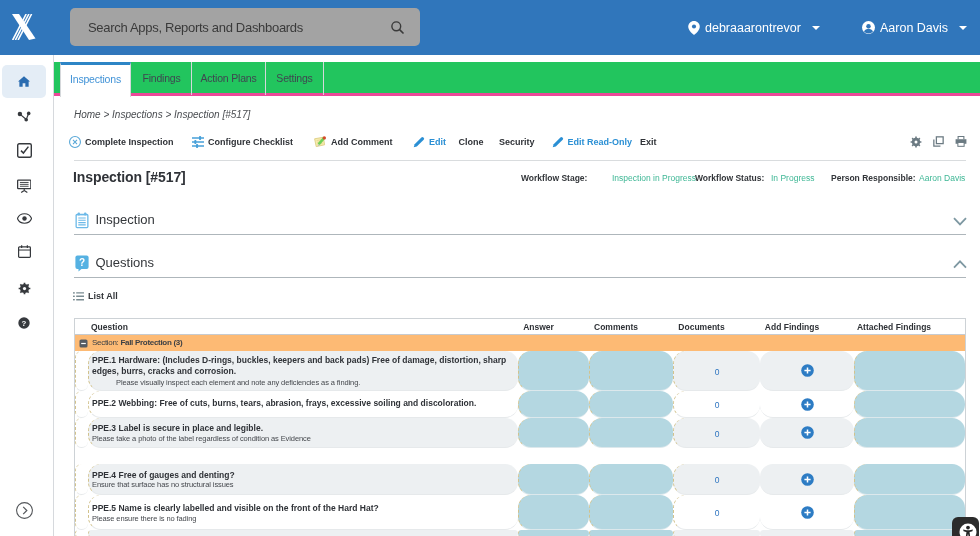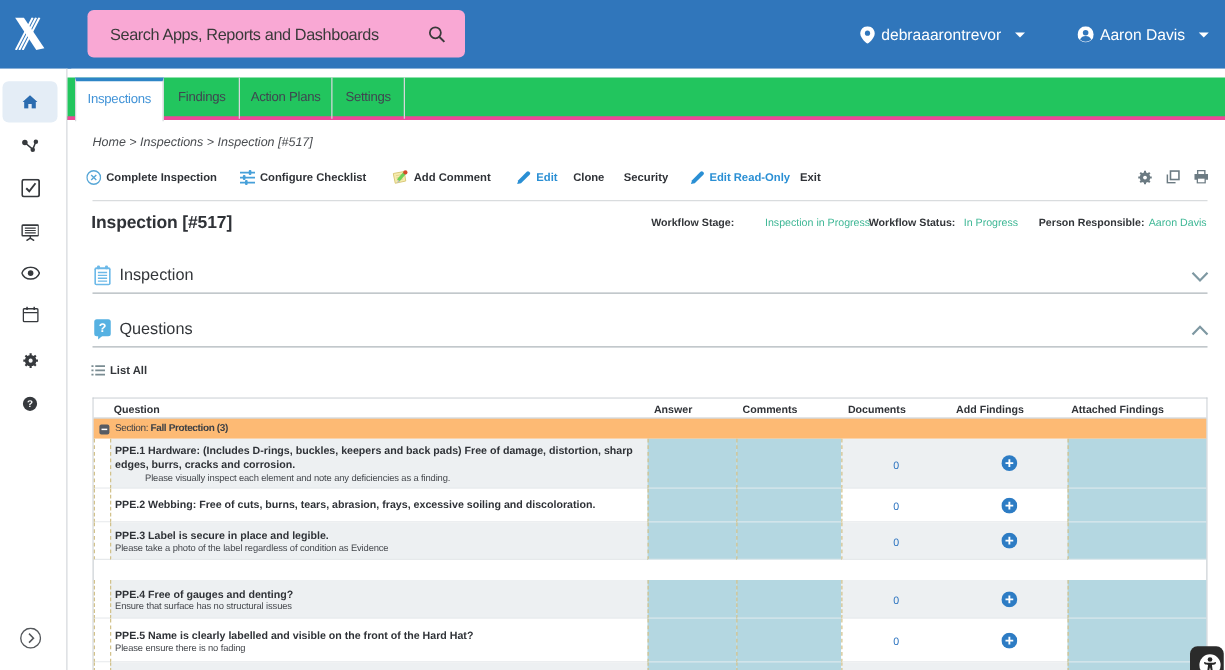--- a/index.html
+++ b/index.html
@@ -1,19 +1,19 @@
 <!DOCTYPE html>
 <html><head>
 <meta charset="utf-8">
 <style>
 * { margin:0; padding:0; box-sizing:border-box; }
 html,body { width:980px; height:536px; overflow:hidden; font-family:"Liberation Sans", sans-serif; background:#fff; }
 #app { position:relative; width:980px; height:536px; }
 .topbar { position:absolute; left:0; top:0; width:980px; height:55px; background:#3076bb; }
-.search { position:absolute; left:70px; top:8px; width:302px; height:38px; background:#f9a8d4; border-radius:5px; }
+.search { position:absolute; left:70px; top:8px; width:350px; height:38px; background:#a3a3a3; border-radius:5px; }
 .search .txt { position:absolute; left:18px; top:12px; font-size:13px; letter-spacing:-0.3px; color:#3a3a3a; }
 .search svg { position:absolute; right:15px; top:12px; }
 .tbg { position:absolute; top:0; height:55px; display:flex; align-items:center; color:#fff; font-size:12.5px; }
 .caret { width:0; height:0; border-left:4.2px solid transparent; border-right:4.2px solid transparent; border-top:4.6px solid #fff; }
 .main { position:absolute; left:0; top:55px; width:980px; height:481px; }
 .sidebar { position:absolute; left:0; top:0; width:54px; height:481px; background:#fff; border-right:1px solid #d6d9dd; }
 .sb-home { position:absolute; left:2px; top:10px; width:44px; height:33px; background:#e4edf6; border-radius:5px; display:flex; align-items:center; justify-content:center; }
 .sb-ic { position:absolute; left:0; width:48px; display:flex; justify-content:center; }
 .content { position:absolute; left:57px; top:0; width:923px; height:481px; background:#fff; }
 .tabstrip { position:absolute; left:-3px; top:7px; width:926px; height:34px; background:#22c55e; border-bottom:3px solid #ec4899;padding-left:42px; }
@@ -28,21 +28,21 @@
 .wfg { position:absolute; top:118px; font-size:8.5px; color:#3eb795; }
 .sechead-t { position:absolute; font-size:13px; color:#33363a; }
 .schline { position:absolute; left:17px; width:892px; border-top:1px solid #aeb6bb; }
 .listall { position:absolute; left:16px; top:236px; display:flex; align-items:center; gap:4px; font-size:9px; font-weight:bold; color:#33363a; }
 .tbl { position:absolute; left:17px; top:263px; width:892px; height:218px; border:1px solid #cdd2d6; border-bottom:none; font-size:8.5px; }
 .throw { position:absolute; left:0; top:0; width:890px; height:16px; background:#fff; border-bottom:1px solid #c6cbd0; }
 .th { position:absolute; top:0; height:15px; line-height:16px; font-weight:bold; color:#2f3237; text-align:center; white-space:nowrap; }
 .secrow { position:absolute; left:0; width:890px; height:16px; background:#fdba74; color:#3d4045; }
 .secrow .stx { position:absolute; left:17px; top:3px; font-size:8px; letter-spacing:-0.3px; }
 .qrow { position:absolute; left:0; width:890px; }
-.cell { position:absolute; top:0; height:100%; border-bottom:1px solid #e6e9eb; }
+.cell { position:absolute; top:0; height:100%; border-bottom:1px solid #e6e9eb;border-radius:13px; }
 .cell.bl { background:#b4d7e1; border-left:1px dashed #d2c28c; border-bottom:1px solid #dce8ec; }
 .cell.dash { border-left:1px dashed #d2c28c; }
 .qtx { position:absolute; left:3px; right:6px; font-weight:bold; color:#2f3237; line-height:10.5px; }
 .qsm { position:absolute; left:3px; right:4px; font-size:7.5px; font-weight:normal; color:#45484d; letter-spacing:-0.1px; line-height:9px; }
 .zero { position:absolute; width:100%; text-align:center; color:#2d74c0; font-size:8.5px; }
 .plusw { position:absolute; width:100%; text-align:center; }
 .gray { background:#edf0f2; }
 .white { background:#ffffff; }
 .access { position:absolute; left:952px; top:517px; width:27px; height:30px; background:#2b2b2b; border-radius:6px; }
 </style>

